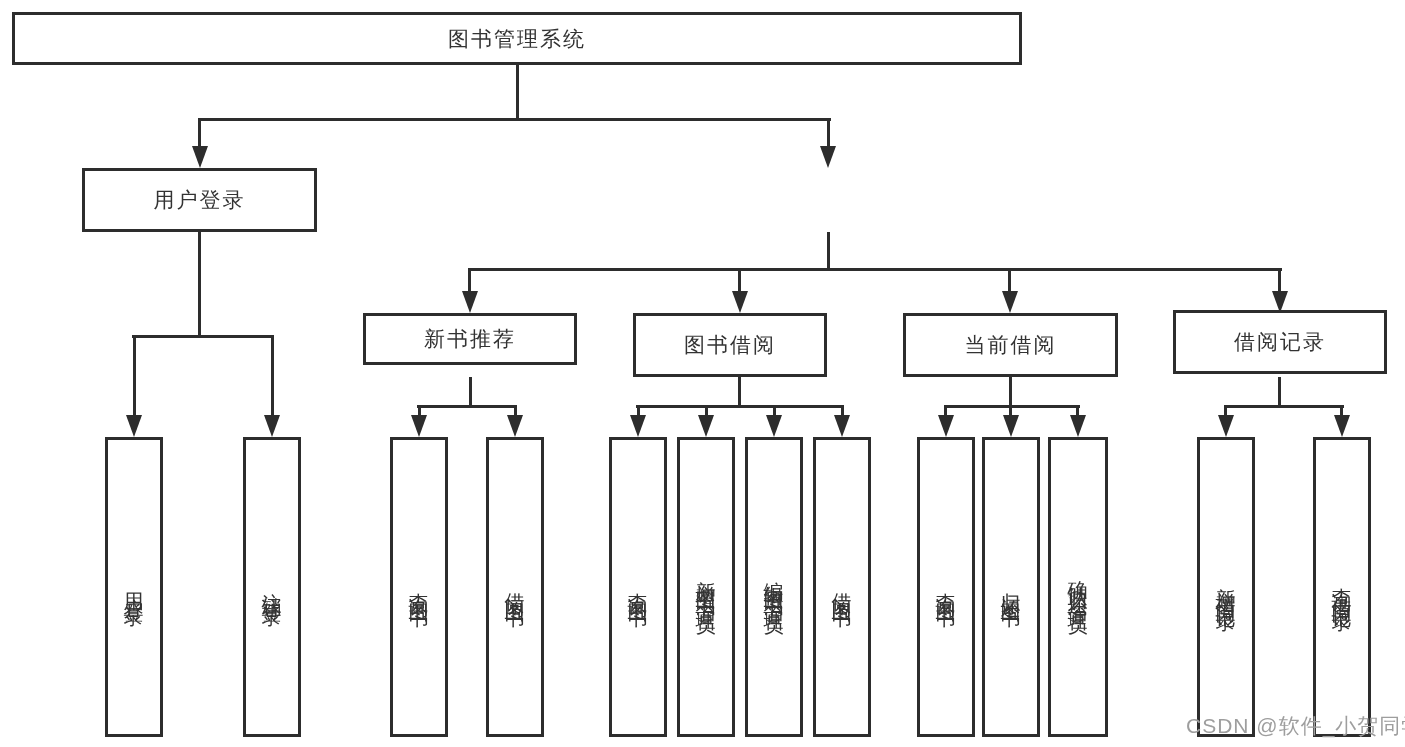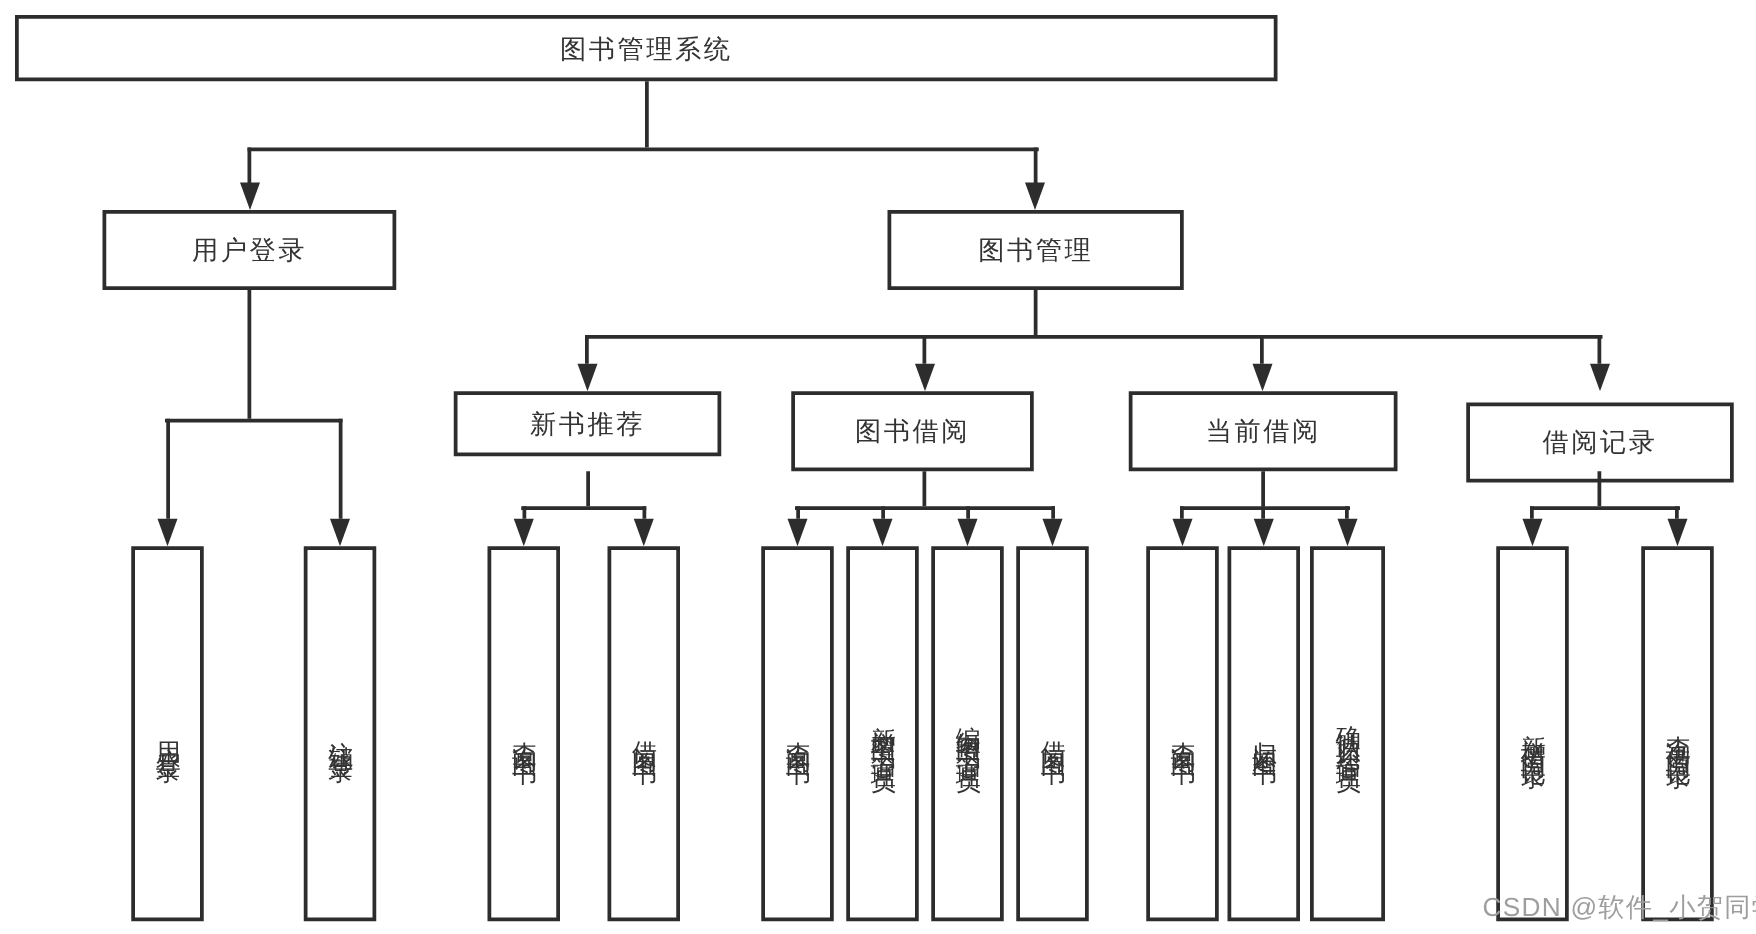--- a/index.html
+++ b/index.html
@@ -71,23 +71,20 @@
   <div class="line" style="left:516px; top:65px; width:3px; height:53px;"></div>
   <div class="line" style="left:198px; top:118px; width:633px; height:3px;"></div>
   <div class="line" style="left:198px; top:118px; width:3px; height:30px;"></div>
   <div class="arrowhead" style="left:192px; top:146px;"></div>
   <div class="line" style="left:827px; top:118px; width:3px; height:30px;"></div>
   <div class="arrowhead" style="left:820px; top:146px;"></div>
 
   <div class="node" style="left:82px; top:168px; width:235px; height:64px;">
     <span class="hlabel">用户登录</span>
   </div>
-  <div class="node" style="left:710px; top:168px; width:237px; height:64px;">
-    <span class="hlabel">图书管理</span>
-  </div>
 
   <div class="line" style="left:827px; top:232px; width:3px; height:36px;"></div>
   <div class="line" style="left:468px; top:268px; width:814px; height:3px;"></div>
   <div class="line" style="left:468px; top:268px; width:3px; height:23px;"></div>
   <div class="arrowhead" style="left:462px; top:291px;"></div>
   <div class="line" style="left:738px; top:268px; width:3px; height:23px;"></div>
   <div class="arrowhead" style="left:732px; top:291px;"></div>
   <div class="line" style="left:1008px; top:268px; width:3px; height:23px;"></div>
   <div class="arrowhead" style="left:1002px; top:291px;"></div>
   <div class="line" style="left:1278px; top:268px; width:3px; height:23px;"></div>
@@ -95,21 +92,21 @@
 
   <div class="node" style="left:363px; top:313px; width:214px; height:52px;">
     <span class="hlabel">新书推荐</span>
   </div>
   <div class="node" style="left:633px; top:313px; width:194px; height:64px;">
     <span class="hlabel">图书借阅</span>
   </div>
   <div class="node" style="left:903px; top:313px; width:215px; height:64px;">
     <span class="hlabel">当前借阅</span>
   </div>
-  <div class="node" style="left:1173px; top:322px; width:214px; height:64px;">
+  <div class="node" style="left:1173px; top:310px; width:214px; height:64px;">
     <span class="hlabel">借阅记录</span>
   </div>
 
   <div class="line" style="left:198px; top:232px; width:3px; height:103px;"></div>
   <div class="line" style="left:132px; top:335px; width:142px; height:3px;"></div>
   <div class="line" style="left:133px; top:335px; width:3px; height:80px;"></div>
   <div class="arrowhead" style="left:126px; top:415px;"></div>
   <div class="line" style="left:271px; top:335px; width:3px; height:80px;"></div>
   <div class="arrowhead" style="left:264px; top:415px;"></div>
 

